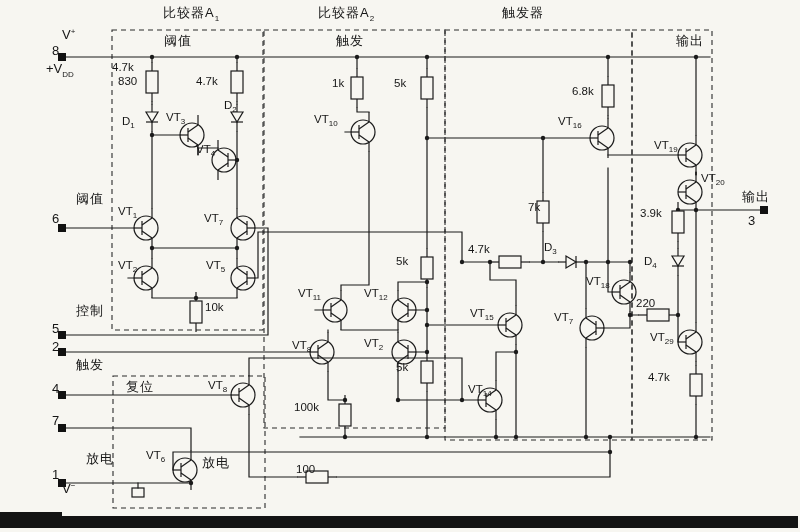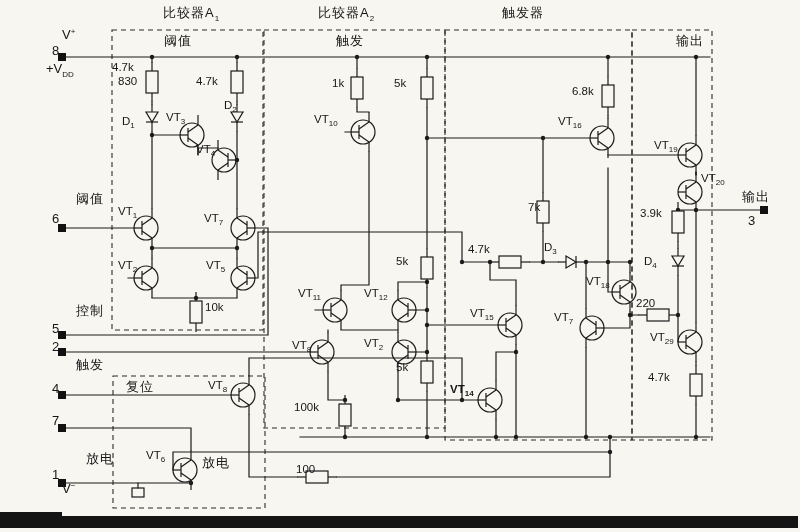--- a/index.html
+++ b/index.html
@@ -241,21 +241,21 @@
       <span class="lbl" style="left: 396px; top: 362px;">5k</span>
       <span class="lbl" style="left: 294px; top: 402px;">100k</span>
       <span class="lbl" style="left: 572px; top: 86px;">6.8k</span>
       <span class="lbl" style="left: 558px; top: 116px;">VT<sub>16</sub></span>
       <span class="lbl" style="left: 528px; top: 202px;">7k</span>
       <span class="lbl" style="left: 468px; top: 244px;">4.7k</span>
       <span class="lbl" style="left: 544px; top: 242px;">D<sub>3</sub></span>
       <span class="lbl" style="left: 586px; top: 276px;">VT<sub>18</sub></span>
       <span class="lbl" style="left: 470px; top: 308px;">VT<sub>15</sub></span>
       <span class="lbl" style="left: 554px; top: 312px;">VT<sub>7</sub></span>
-      <span class="lbl" style="left: 450px; top: 384px; font-weight: bold;">VT<sub>14</sub></span>
+      <span class="lbl" style="left: 468px; top: 384px;">VT<sub>14</sub></span>
       <span class="lbl" style="left: 654px; top: 140px;">VT<sub>19</sub></span>
       <span class="lbl" style="left: 701px; top: 173px;">VT<sub>20</sub></span>
       <span class="lbl" style="left: 640px; top: 208px;">3.9k</span>
       <span class="lbl" style="left: 644px; top: 256px;">D<sub>4</sub></span>
       <span class="lbl" style="left: 636px; top: 298px;">220</span>
       <span class="lbl" style="left: 650px; top: 332px;">VT<sub>29</sub></span>
       <span class="lbl" style="left: 648px; top: 372px;">4.7k</span>
       <span class="lbl" style="left: 208px; top: 380px;">VT<sub>8</sub></span>
       <span class="lbl" style="left: 146px; top: 450px;">VT<sub>6</sub></span>
       <span class="lbl cjk" style="left: 202px; top: 456px;">放电</span>

